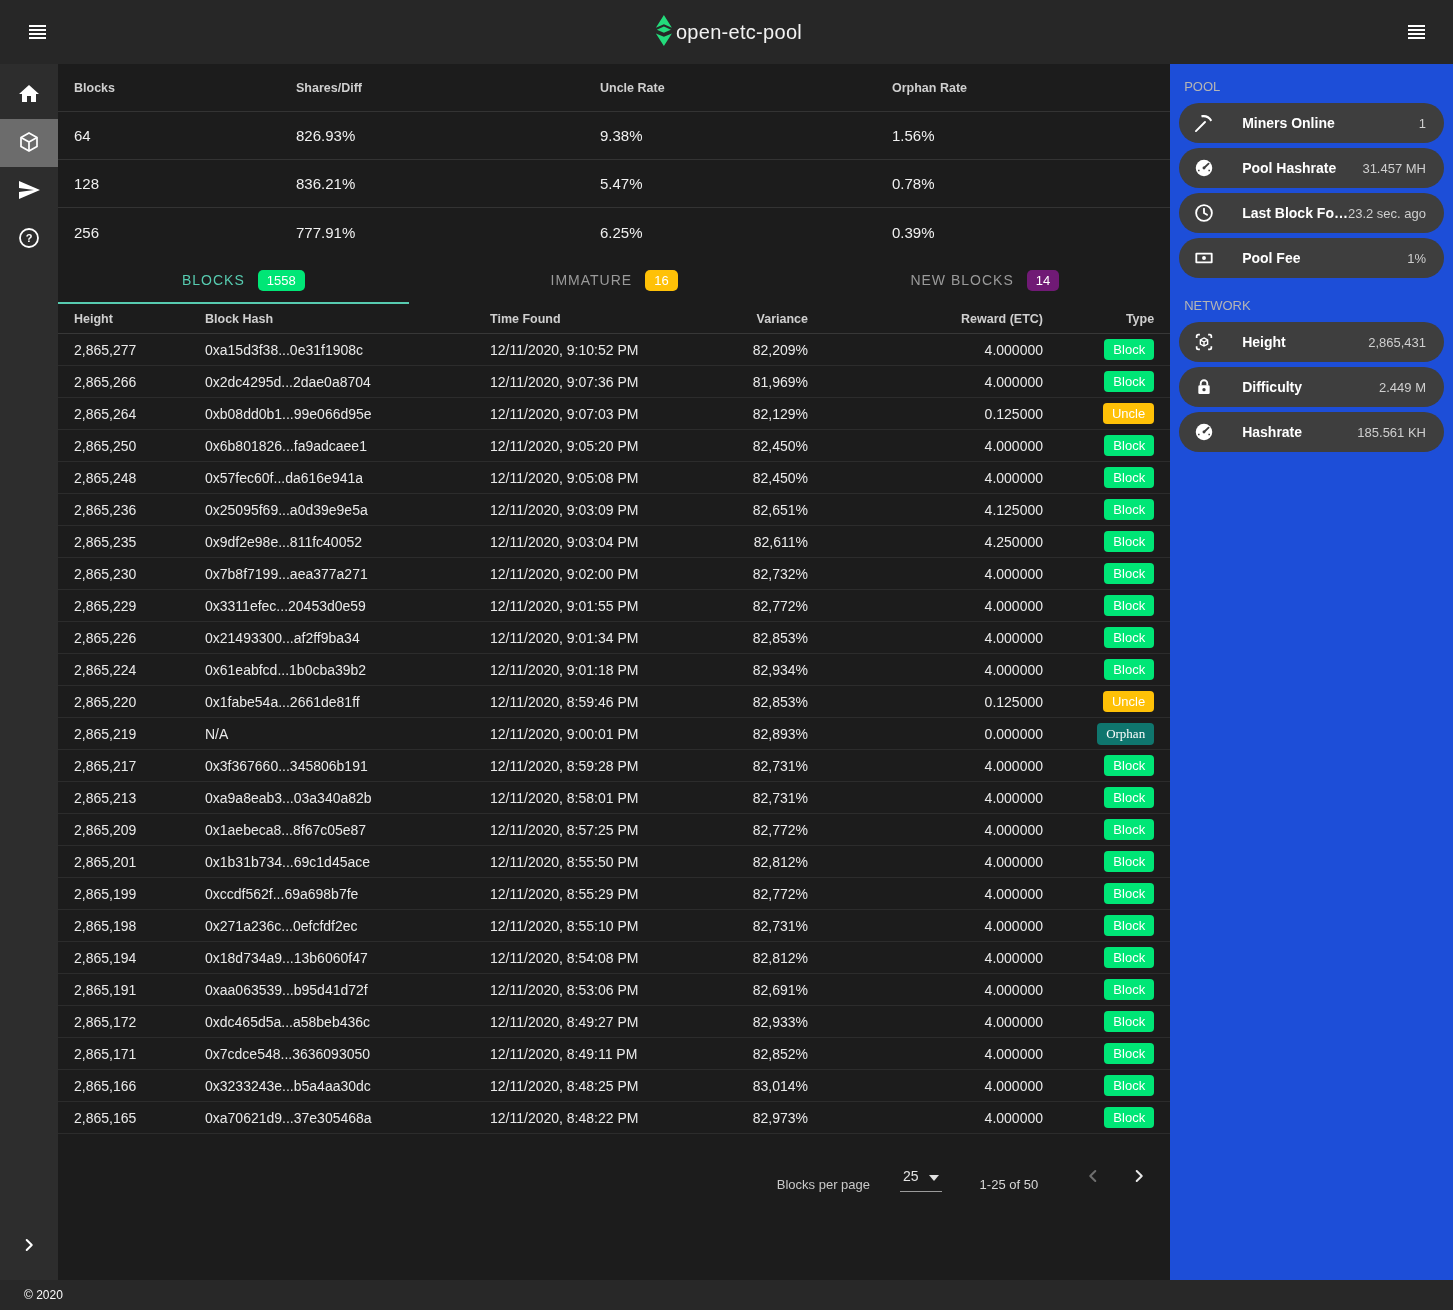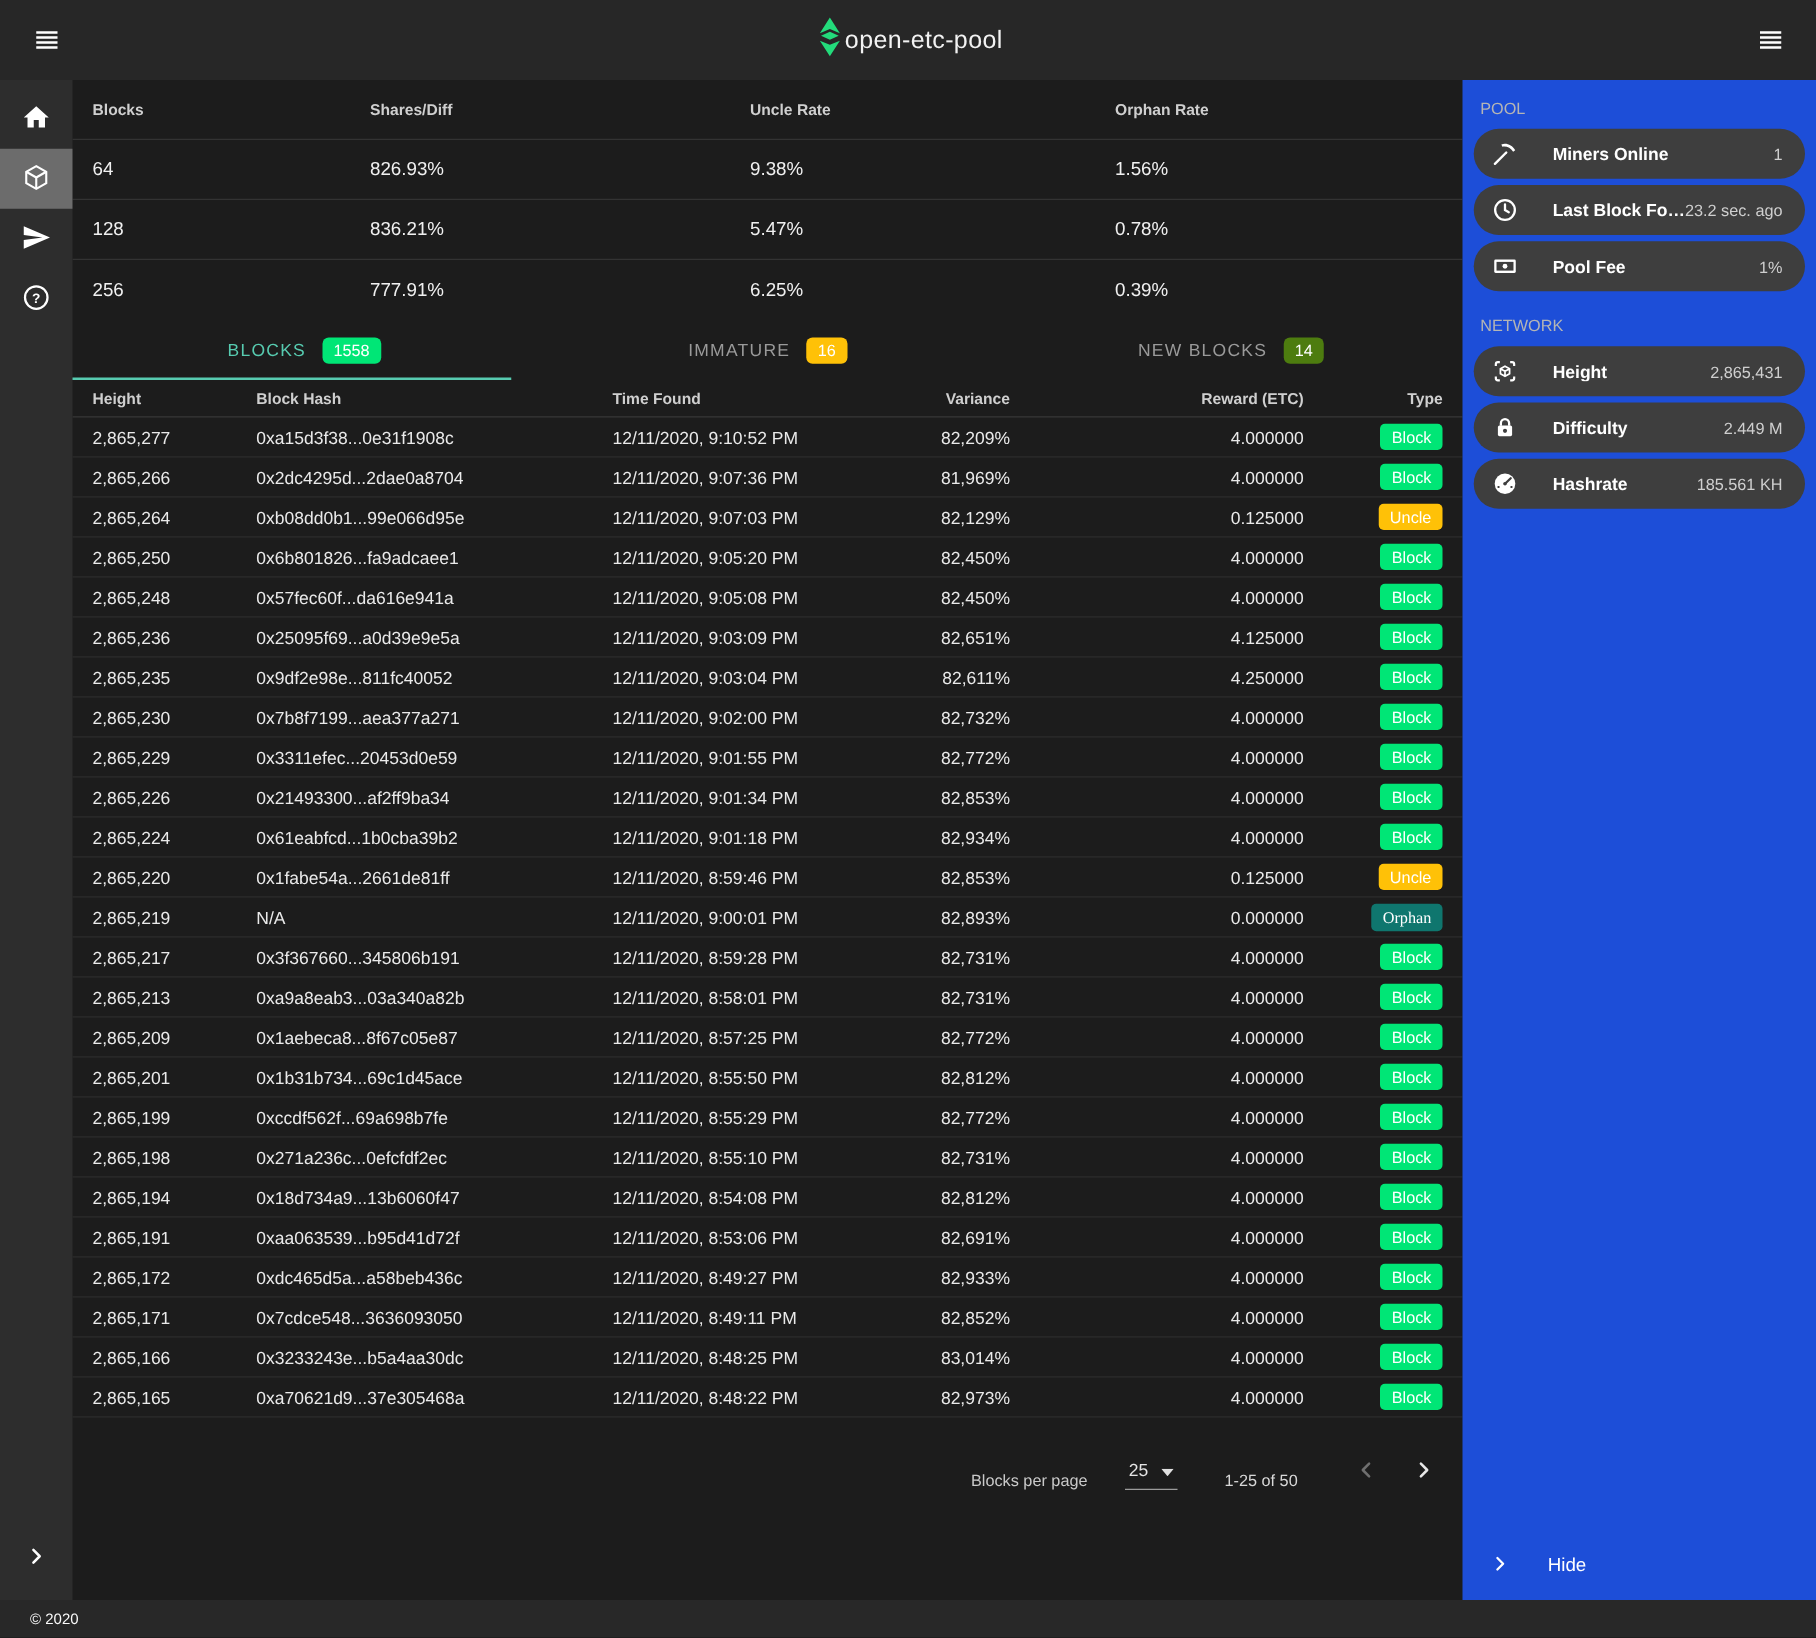--- a/index.html
+++ b/index.html
@@ -211,21 +211,21 @@
           <span class="tab-badge" style="background: rgb(0, 230, 118);">1558</span>
         </button>
 
         <button class="tab">
           <span class="tab-label">IMMATURE</span>
           <span class="tab-badge" style="background: rgb(255, 193, 7);">16</span>
         </button>
 
         <button class="tab">
           <span class="tab-label">NEW BLOCKS</span>
-          <span class="tab-badge" style="background: #4d7c0f;">14</span>
+          <span class="tab-badge" style="background: #701a75;">14</span>
         </button>
       </div>
 
     <div class="bgrid bheader">
       <span>Height</span>
       <span>Block Hash</span>
       <span>Time Found</span>
       <span class="r">Variance</span>
       <span class="r">Reward (ETC)</span>
       <span class="r">Type</span>
@@ -545,91 +545,95 @@
       <span class="picon">
         <svg viewBox="0 0 24 24" width="22" height="22">
           <path d="M3.2 20.8 L13.1 10.9" stroke="#fff" stroke-width="2.1" stroke-linecap="round" fill="none"></path>
           <path d="M8.8 3.9 C13.2 2.3 18.3 4.4 20.9 8.9 L19.1 10.3 C16.9 6.7 13.2 5.2 9.7 5.9 Z" fill="#fff"></path>
         </svg>
       </span>
       <span class="plabel">Miners Online</span>
       <span class="pvalue">1</span>
     </div>
 
-
-    <div class="pill">
-      <span class="picon">
-        <svg viewBox="0 0 24 24" width="22" height="22">
-          <circle cx="12" cy="12" r="8.6" fill="none" stroke="#fff" stroke-width="2"></circle>
-          <path d="M12 7.2 V12 L15.3 13.9" fill="none" stroke="#fff" stroke-width="2" stroke-linecap="round"></path>
-        </svg>
-      </span>
-      <span class="plabel">Last Block Fo…</span>
-      <span class="pvalue">23.2 sec. ago</span>
-    </div>
-
-    <div class="pill">
-      <span class="picon">
-        <svg viewBox="0 0 24 24" width="22" height="22">
-          <rect x="2.6" y="6.2" width="18.8" height="11.6" rx="1.2" fill="#fff"></rect>
-          <rect x="4.6" y="8.2" width="14.8" height="7.6" fill="#3e3e3e"></rect>
-          <circle cx="12" cy="12" r="2.1" fill="#fff"></circle>
-        </svg>
-      </span>
-      <span class="plabel">Pool Fee</span>
-      <span class="pvalue">1%</span>
-    </div>
-
-    <div class="section-label">NETWORK</div>
-
-    <div class="pill">
-      <span class="picon">
-        <svg viewBox="0 0 24 24" width="22" height="22" fill="none" stroke="#fff">
-          <path d="M4 7.5 V5.8 Q4 4 5.8 4 H7.5 M16.5 4 H18.2 Q20 4 20 5.8 V7.5 M20 16.5 V18.2 Q20 20 18.2 20 H16.5 M7.5 20 H5.8 Q4 20 4 18.2 V16.5" stroke-width="1.9"></path>
-          <path d="M12 7.6 L16 9.8 V14.2 L12 16.4 L8 14.2 V9.8 Z M12 12 L16 9.8 M12 12 L8 9.8 M12 12 V16.4" stroke-width="1.5"></path>
-        </svg>
-      </span>
-      <span class="plabel">Height</span>
-      <span class="pvalue">2,865,431</span>
-    </div>
-
-    <div class="pill">
-      <span class="picon">
-        <svg viewBox="0 0 24 24" width="22" height="22">
-          <path d="M8.4 10.4 V8.2 a3.6 3.6 0 0 1 7.2 0 V10.4" fill="none" stroke="#fff" stroke-width="2"></path>
-          <rect x="5.8" y="10.2" width="12.4" height="9.4" rx="1.4" fill="#fff"></rect>
-          <circle cx="12" cy="14.9" r="1.8" fill="#3e3e3e"></circle>
-        </svg>
-      </span>
-      <span class="plabel">Difficulty</span>
-      <span class="pvalue">2.449 M</span>
-    </div>
-
     <div class="pill">
       <span class="picon">
         <svg viewBox="0 0 24 24" width="22" height="22">
           <circle cx="12" cy="12" r="9" fill="#fff"></circle>
           <path d="M12 12 L17 7.2" stroke="#3e3e3e" stroke-width="2" stroke-linecap="round"></path>
           <circle cx="12" cy="12" r="1.6" fill="#3e3e3e"></circle>
           <path d="M5.5 14.8 H7.2 M16.8 14.8 H18.5" stroke="#3e3e3e" stroke-width="1.6"></path>
         </svg>
       </span>
+      <span class="plabel">Pool Hashrate</span>
+      <span class="pvalue">31.457 MH</span>
+    </div>
+
+    <div class="pill">
+      <span class="picon">
+        <svg viewBox="0 0 24 24" width="22" height="22">
+          <circle cx="12" cy="12" r="8.6" fill="none" stroke="#fff" stroke-width="2"></circle>
+          <path d="M12 7.2 V12 L15.3 13.9" fill="none" stroke="#fff" stroke-width="2" stroke-linecap="round"></path>
+        </svg>
+      </span>
+      <span class="plabel">Last Block Fo…</span>
+      <span class="pvalue">23.2 sec. ago</span>
+    </div>
+
+    <div class="pill">
+      <span class="picon">
+        <svg viewBox="0 0 24 24" width="22" height="22">
+          <rect x="2.6" y="6.2" width="18.8" height="11.6" rx="1.2" fill="#fff"></rect>
+          <rect x="4.6" y="8.2" width="14.8" height="7.6" fill="#3e3e3e"></rect>
+          <circle cx="12" cy="12" r="2.1" fill="#fff"></circle>
+        </svg>
+      </span>
+      <span class="plabel">Pool Fee</span>
+      <span class="pvalue">1%</span>
+    </div>
+
+    <div class="section-label">NETWORK</div>
+
+    <div class="pill">
+      <span class="picon">
+        <svg viewBox="0 0 24 24" width="22" height="22" fill="none" stroke="#fff">
+          <path d="M4 7.5 V5.8 Q4 4 5.8 4 H7.5 M16.5 4 H18.2 Q20 4 20 5.8 V7.5 M20 16.5 V18.2 Q20 20 18.2 20 H16.5 M7.5 20 H5.8 Q4 20 4 18.2 V16.5" stroke-width="1.9"></path>
+          <path d="M12 7.6 L16 9.8 V14.2 L12 16.4 L8 14.2 V9.8 Z M12 12 L16 9.8 M12 12 L8 9.8 M12 12 V16.4" stroke-width="1.5"></path>
+        </svg>
+      </span>
+      <span class="plabel">Height</span>
+      <span class="pvalue">2,865,431</span>
+    </div>
+
+    <div class="pill">
+      <span class="picon">
+        <svg viewBox="0 0 24 24" width="22" height="22">
+          <path d="M8.4 10.4 V8.2 a3.6 3.6 0 0 1 7.2 0 V10.4" fill="none" stroke="#fff" stroke-width="2"></path>
+          <rect x="5.8" y="10.2" width="12.4" height="9.4" rx="1.4" fill="#fff"></rect>
+          <circle cx="12" cy="14.9" r="1.8" fill="#3e3e3e"></circle>
+        </svg>
+      </span>
+      <span class="plabel">Difficulty</span>
+      <span class="pvalue">2.449 M</span>
+    </div>
+
+    <div class="pill">
+      <span class="picon">
+        <svg viewBox="0 0 24 24" width="22" height="22">
+          <circle cx="12" cy="12" r="9" fill="#fff"></circle>
+          <path d="M12 12 L17 7.2" stroke="#3e3e3e" stroke-width="2" stroke-linecap="round"></path>
+          <circle cx="12" cy="12" r="1.6" fill="#3e3e3e"></circle>
+          <path d="M5.5 14.8 H7.2 M16.8 14.8 H18.5" stroke="#3e3e3e" stroke-width="1.6"></path>
+        </svg>
+      </span>
       <span class="plabel">Hashrate</span>
       <span class="pvalue">185.561 KH</span>
     </div>
 
     <div class="rspacer"></div>
 
-    <button class="hide-row">
-      <span>
-        <svg viewBox="0 0 24 24" width="20" height="20" fill="none" stroke="#fff" stroke-width="2.2" stroke-linecap="round" stroke-linejoin="round">
-            <path d="M9.5 6.5 L15 12 L9.5 17.5"></path>
-          </svg>
-      </span>
-      <span class="hide-label">Hide</span>
-    </button>
 
   </aside>
 </div>
 
 <footer class="footer">
   <span>© 2020</span>
 </footer>
 
 </body></html>

